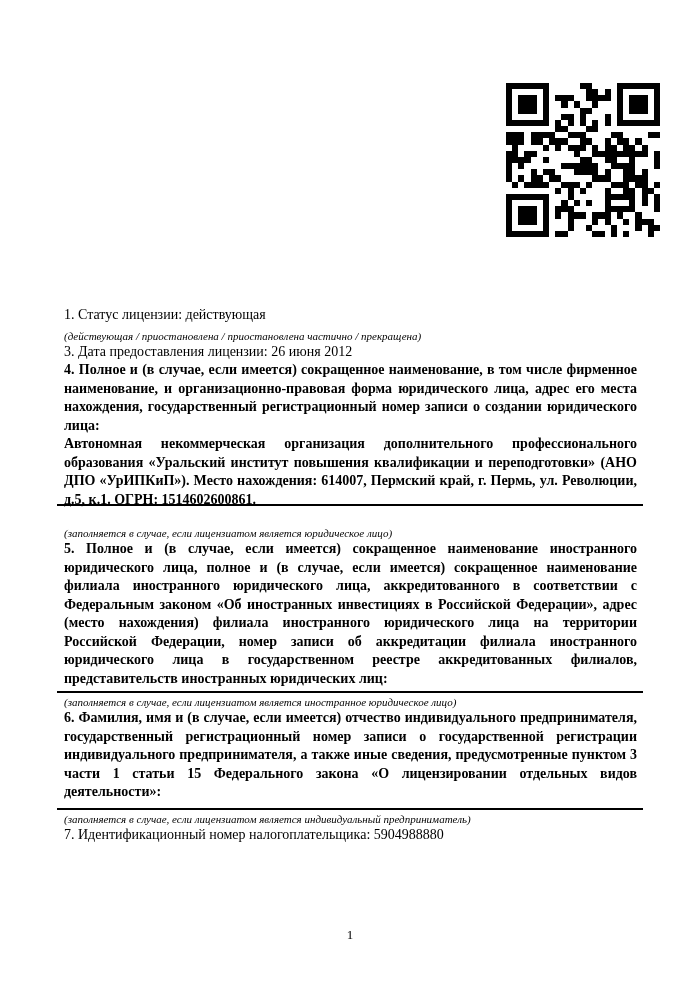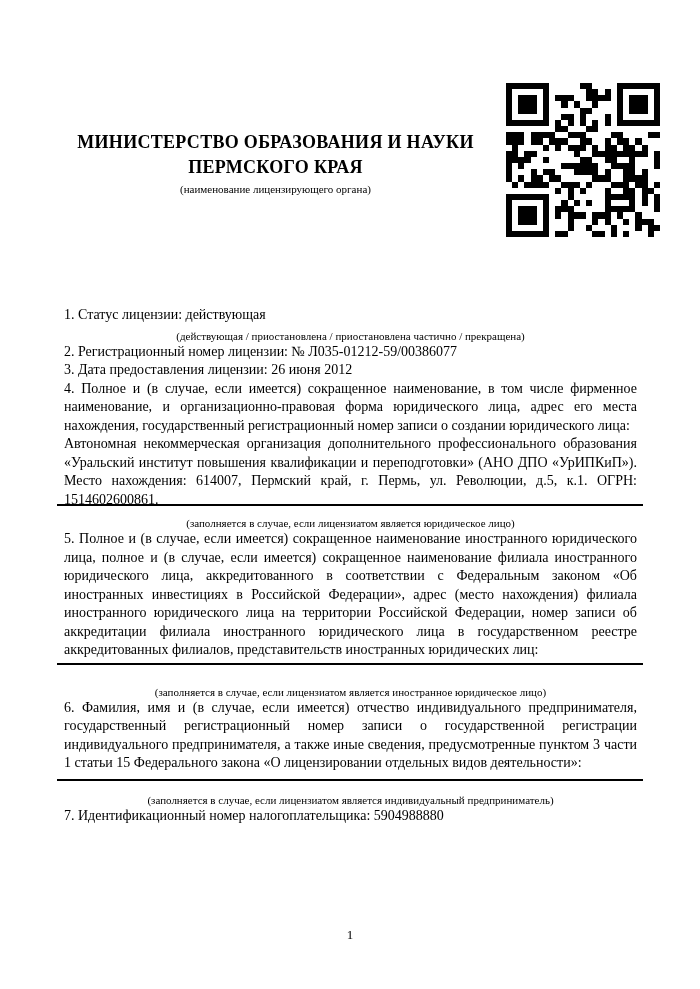--- a/index.html
+++ b/index.html
@@ -55,48 +55,49 @@
     font-size: 14px;
     line-height: 18.5px;
   }
   .doc-title { text-align: center; }
   .doc-title div { white-space: nowrap; }
 
   p.item {
     margin: 0;
     padding: 0;
   }
-  p.justify { text-align: justify; }
+  p.justify { text-align: justify; font-weight: bold; }
 
   .hint {
     font-size: 11px;
     line-height: 14px;
-    text-align: center;
+    text-align: left;
+    font-style: italic;
   }
   .rule {
     height: 0;
     border-top: 2px solid #000000;
     margin-left: -7px;
     margin-right: -6px;
   }
 
   
   .mt-status   { margin-top: 25px; }
   .mt-hint1    { margin-top: 4px; }
   .mt-reg      { margin-top: 15px; }
   .mt-date     { margin-top: 17px; }
   .mt-p4       { margin-top: 14px; }
   .rule4       { margin-top: -5px; }
-  .mt-cap4     { margin-top: 10px; }
+  .mt-cap4     { margin-top: 20px; }
   .mt-p5       { margin-top: 27px; }
   .rule5       { margin-top: 3px; }
-  .mt-cap5     { margin-top: 20px; }
+  .mt-cap5     { margin-top: 2px; }
   .mt-p6       { margin-top: 21px; }
   .rule6       { margin-top: 6px; }
-  .mt-cap6     { margin-top: 12px; }
+  .mt-cap6     { margin-top: 2px; }
   .mt-p7       { margin-top: 20px; font-family: Liberation Serif, serif; }
 
   .page-number {
     position: absolute;
     left: 0;
     right: 0;
     top: 927px;
     text-align: center;
     font-size: 13px;
   }
@@ -320,37 +321,29 @@
         <rect x="8" y="24" width="1" height="1"></rect>
         <rect x="9" y="24" width="1" height="1"></rect>
         <rect x="14" y="24" width="1" height="1"></rect>
         <rect x="15" y="24" width="1" height="1"></rect>
         <rect x="17" y="24" width="1" height="1"></rect>
         <rect x="19" y="24" width="1" height="1"></rect>
         <rect x="23" y="24" width="1" height="1"></rect>
       </svg>
   </div>
 
-  <div class="ministry">
-    <div class="ministry-name">
-      <div>МИНИСТЕРСТВО ОБРАЗОВАНИЯ И НАУКИ</div>
-      <div>ПЕРМСКОГО КРАЯ</div>
-    </div>
-    <div class="ministry-caption">(наименование лицензирующего органа)</div>
-  </div>
 
   <div class="content">
 
     <div class="doc-title">
     </div>
 
     <p class="item mt-status">1. Статус лицензии: действующая</p>
     <div class="hint mt-hint1">(действующая / приостановлена / приостановлена частично / прекращена)</div>
 
-    <p class="item mt-reg">2. Регистрационный номер лицензии: № Л035-01212-59/00386077</p>
 
     <p class="item mt-date">3. Дата предоставления лицензии: 26 июня 2012</p>
 
     <p class="item justify mt-p4">4. Полное и (в случае, если имеется) сокращенное наименование, в том числе фирменное наименование, и организационно-правовая форма юридического лица, адрес его места нахождения, государственный регистрационный номер записи о создании юридического лица:</p>
     <p class="item justify">Автономная некоммерческая организация дополнительного профессионального образования «Уральский институт повышения квалификации и переподготовки» (АНО ДПО «УрИПКиП»). Место нахождения: 614007, Пермский край, г. Пермь, ул. Революции, д.5, к.1. ОГРН: 1514602600861.</p>
     <div class="rule rule4"></div>
     <div class="hint mt-cap4">(заполняется в случае, если лицензиатом является юридическое лицо)</div>
 
     <p class="item justify mt-p5">5. Полное и (в случае, если имеется) сокращенное наименование иностранного юридического лица, полное и (в случае, если имеется) сокращенное наименование филиала иностранного юридического лица, аккредитованного в соответствии с Федеральным законом «Об иностранных инвестициях в Российской Федерации», адрес (место нахождения) филиала иностранного юридического лица на территории Российской Федерации, номер записи об аккредитации филиала иностранного юридического лица в государственном реестре аккредитованных филиалов, представительств иностранных юридических лиц:</p>
     <p class="item"></p>

